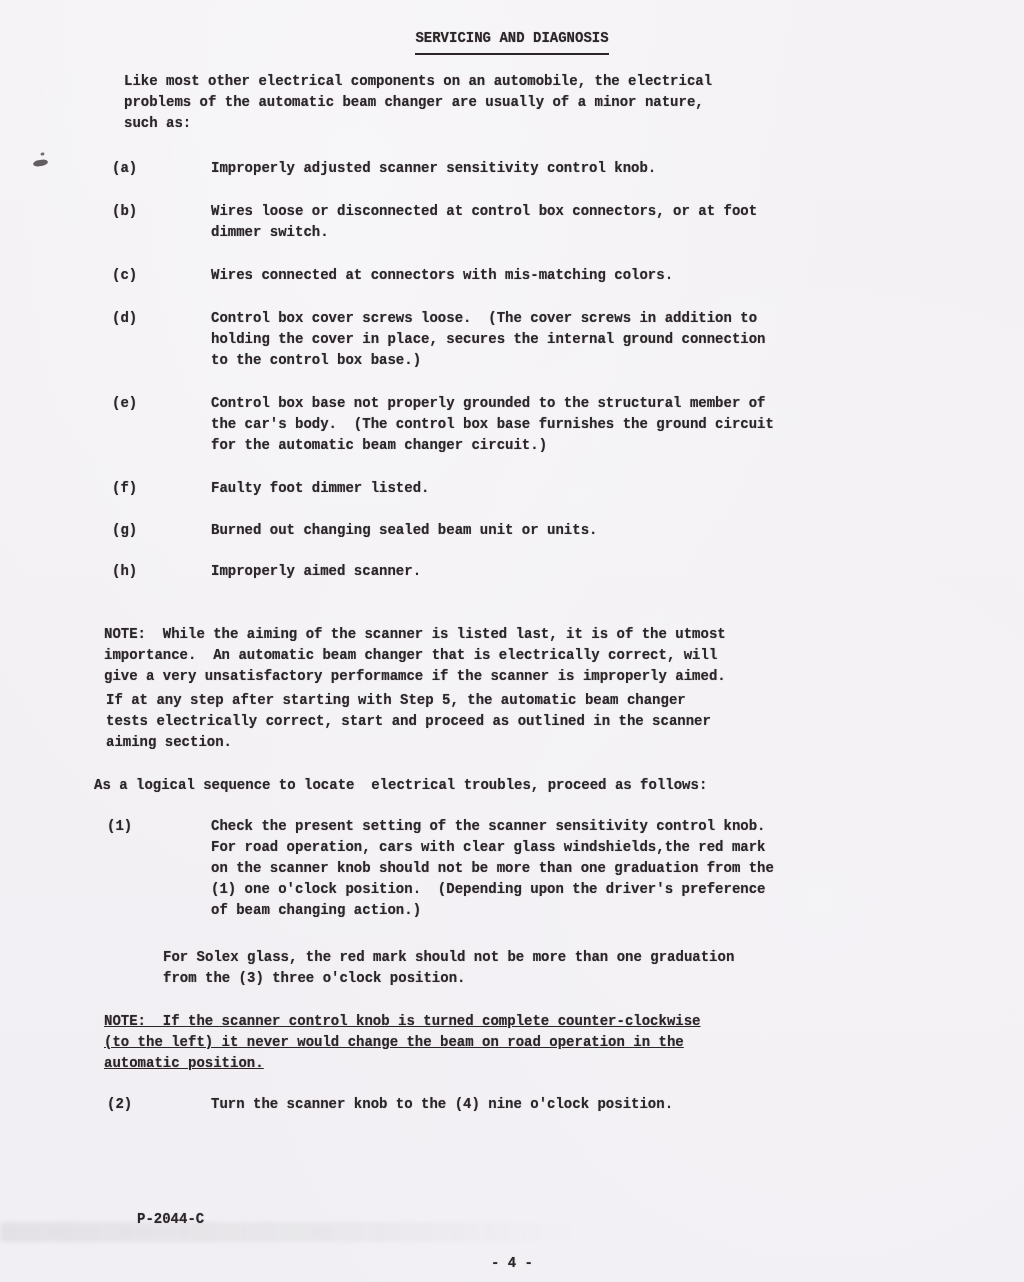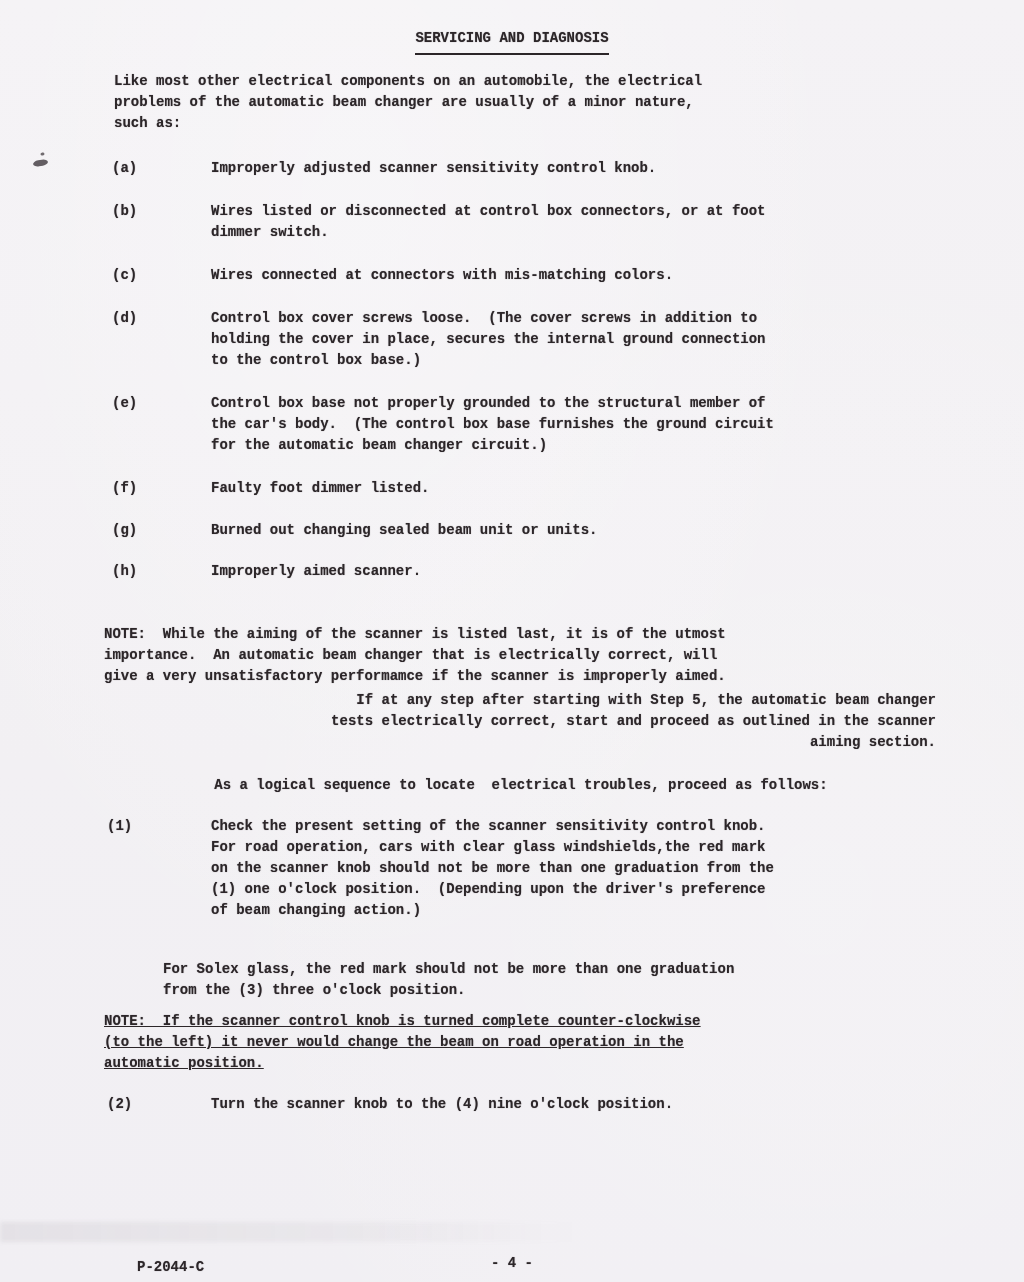--- a/index.html
+++ b/index.html
@@ -25,21 +25,21 @@
   .title {
     display: inline-block;
     padding-bottom: 4px;
     border-bottom: 2.5px solid #2c2629;
     text-shadow: 0 0 1px rgba(44,38,41,0.55);
   }
   .row { display: flex; align-items: flex-start; }
   .row .lbl { flex: 0 0 51px; white-space: pre; text-shadow: 0 0 1px rgba(44,38,41,0.50); }
   .row.step .lbl { flex: 0 0 56px; }
   .row .body { flex: 1 1 auto; margin-left: 48px; }
-  .footer-code { position: absolute; left: 137px; top: 1209px; margin-top: 48px; }
+  .footer-code { position: absolute; left: 137px; top: 1209px; }
   .page-num { position: absolute; top: 1253px; left: 0; width: 100%; text-align: center; }
   .smudge {
     position: absolute; left: 33px; top: 160px;
     width: 15px; height: 6px;
     background: #4a4449;
     border-radius: 45% / 60%;
     transform: rotate(-10deg);
     opacity: 0.85;
   }
   .smudge::after {
@@ -58,32 +58,32 @@
 </style>
 </head>
 <body>
 
 <div class="page">
 
   <div class="title-wrap">
     <span class="title">SERVICING AND DIAGNOSIS</span>
   </div>
 
-  <div class="block txt" style="left:114px; top:71px; width:800px;">Like most other electrical components on an automobile, the electrical
+  <div class="block txt" style="left:124px; top:71px; width:800px;">Like most other electrical components on an automobile, the electrical
 problems of the automatic beam changer are usually of a minor nature,
 such as:</div>
 
   <div class="block row" style="left:112px; top:158px; width:820px;">
     <span class="lbl">(a)</span>
     <span class="body txt">Improperly adjusted scanner sensitivity control knob.</span>
   </div>
 
   <div class="block row" style="left:112px; top:201px; width:820px;">
     <span class="lbl">(b)</span>
-    <span class="body txt">Wires listed or disconnected at control box connectors, or at foot
+    <span class="body txt">Wires loose or disconnected at control box connectors, or at foot
 dimmer switch.</span>
   </div>
 
   <div class="block row" style="left:112px; top:265px; width:820px;">
     <span class="lbl">(c)</span>
     <span class="body txt">Wires connected at connectors with mis-matching colors.</span>
   </div>
 
   <div class="block row" style="left:112px; top:308px; width:820px;">
     <span class="lbl">(d)</span>
@@ -111,36 +111,36 @@
 
   <div class="block row" style="left:112px; top:561px; width:820px;">
     <span class="lbl">(h)</span>
     <span class="body txt">Improperly aimed scanner.</span>
   </div>
 
   <div class="block txt" style="left:104px; top:624px; width:830px;">NOTE:  While the aiming of the scanner is listed last, it is of the utmost
 importance.  An automatic beam changer that is electrically correct, will
 give a very unsatisfactory performamce if the scanner is improperly aimed.</div>
 
-  <div class="block txt" style="left:106px; top:690px; width:830px;text-align:right;">If at any step after starting with Step 5, the automatic beam changer
+  <div class="block txt" style="left:106px; top:690px; width:830px;">If at any step after starting with Step 5, the automatic beam changer
 tests electrically correct, start and proceed as outlined in the scanner
 aiming section.</div>
 
-  <div class="block txt" style="left:106px; top:775px; width:830px;text-align:center;">As a logical sequence to locate  electrical troubles, proceed as follows:</div>
+  <div class="block txt" style="left:94px; top:775px; width:830px;">As a logical sequence to locate  electrical troubles, proceed as follows:</div>
 
   <div class="block row step" style="left:107px; top:816px; width:830px;">
     <span class="lbl">(1)</span>
     <span class="body txt">Check the present setting of the scanner sensitivity control knob.
 For road operation, cars with clear glass windshields,the red mark
 on the scanner knob should not be more than one graduation from the
 (1) one o'clock position.  (Depending upon the driver's preference
 of beam changing action.)</span>
   </div>
 
-  <div class="block txt" style="left:163px; top:947px; width:780px;margin-top:12px;">For Solex glass, the red mark should not be more than one graduation
+  <div class="block txt" style="left:163px; top:947px; width:780px;">For Solex glass, the red mark should not be more than one graduation
 from the (3) three o'clock position.</div>
 
   <div class="block txt" style="left:104px; top:1011px; width:830px;text-decoration:underline;">NOTE:  If the scanner control knob is turned complete counter-clockwise
 (to the left) it never would change the beam on road operation in the
 automatic position.</div>
 
   <div class="block row step" style="left:107px; top:1094px; width:830px;">
     <span class="lbl">(2)</span>
     <span class="body txt">Turn the scanner knob to the (4) nine o'clock position.</span>
   </div>

